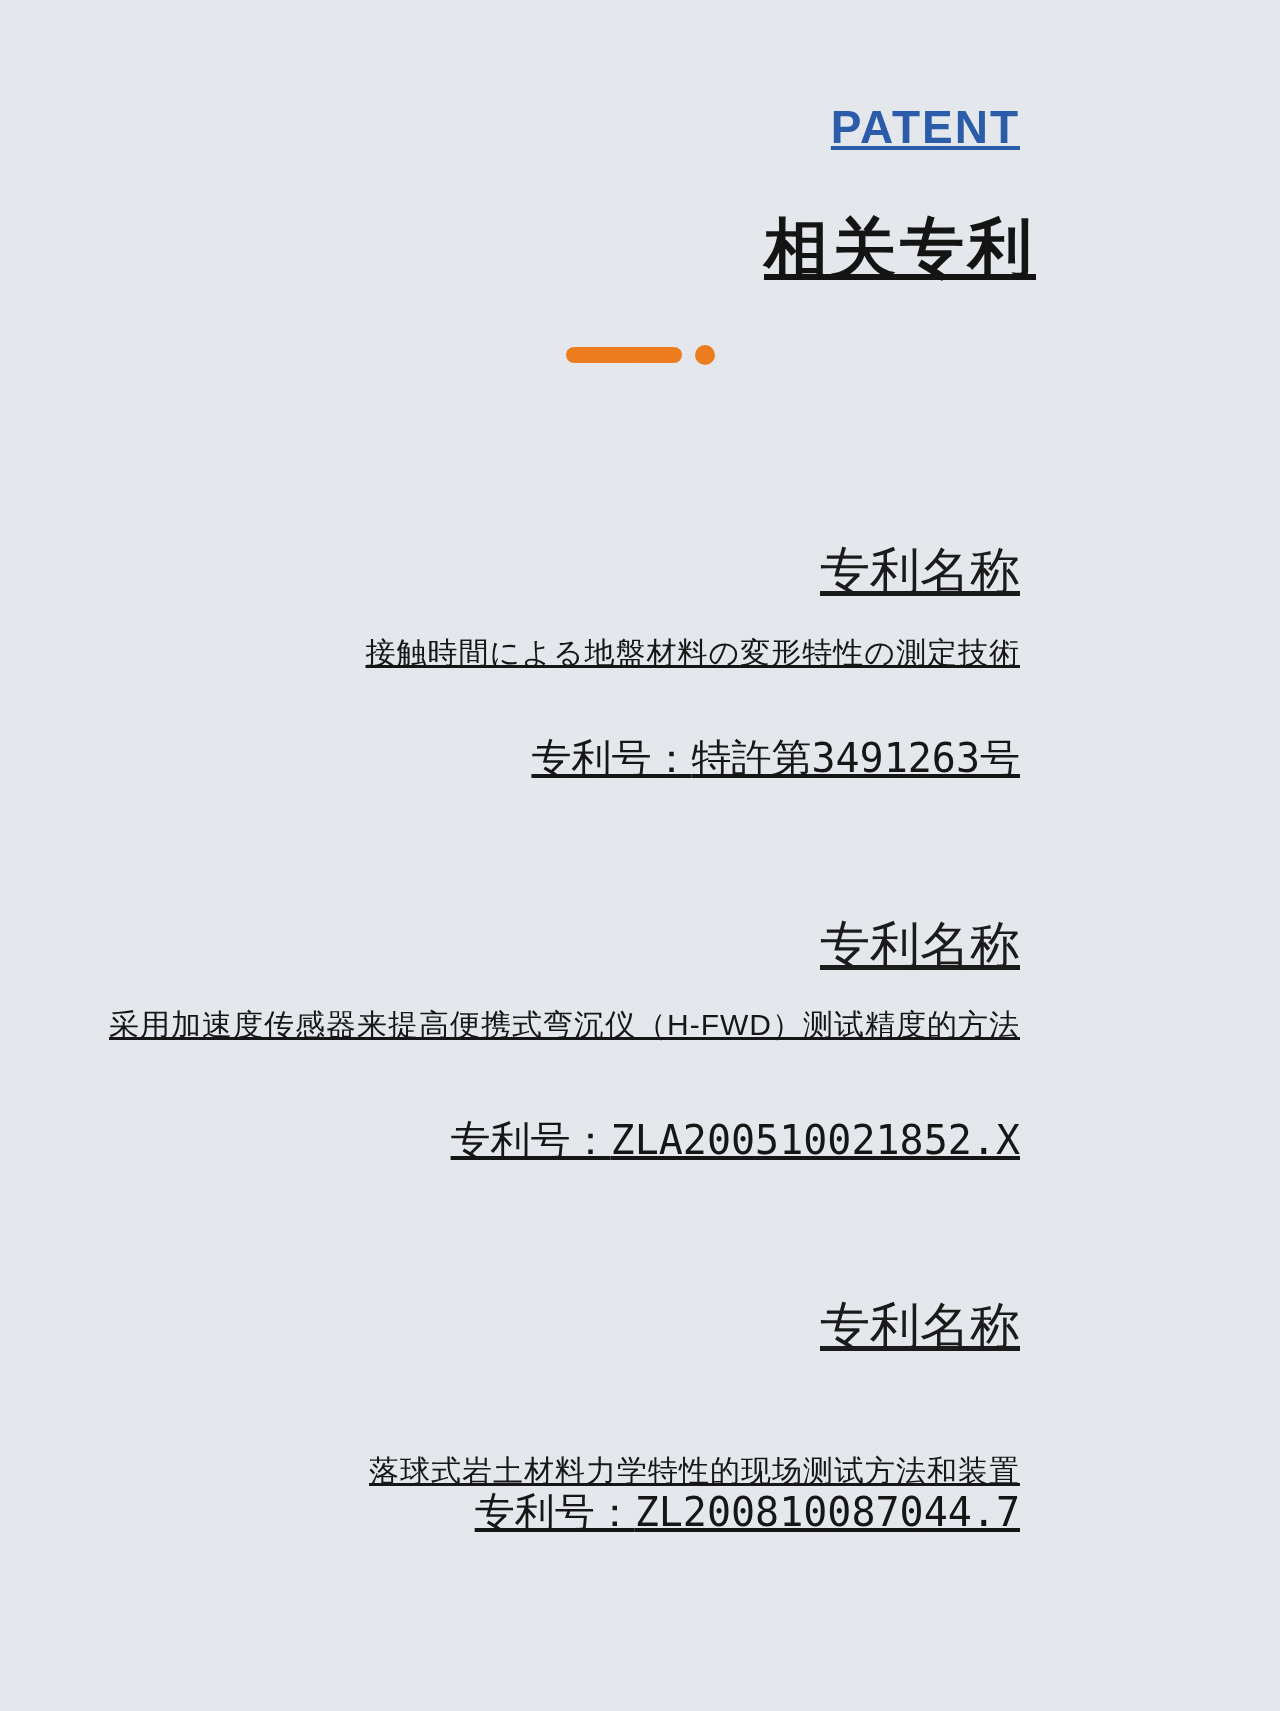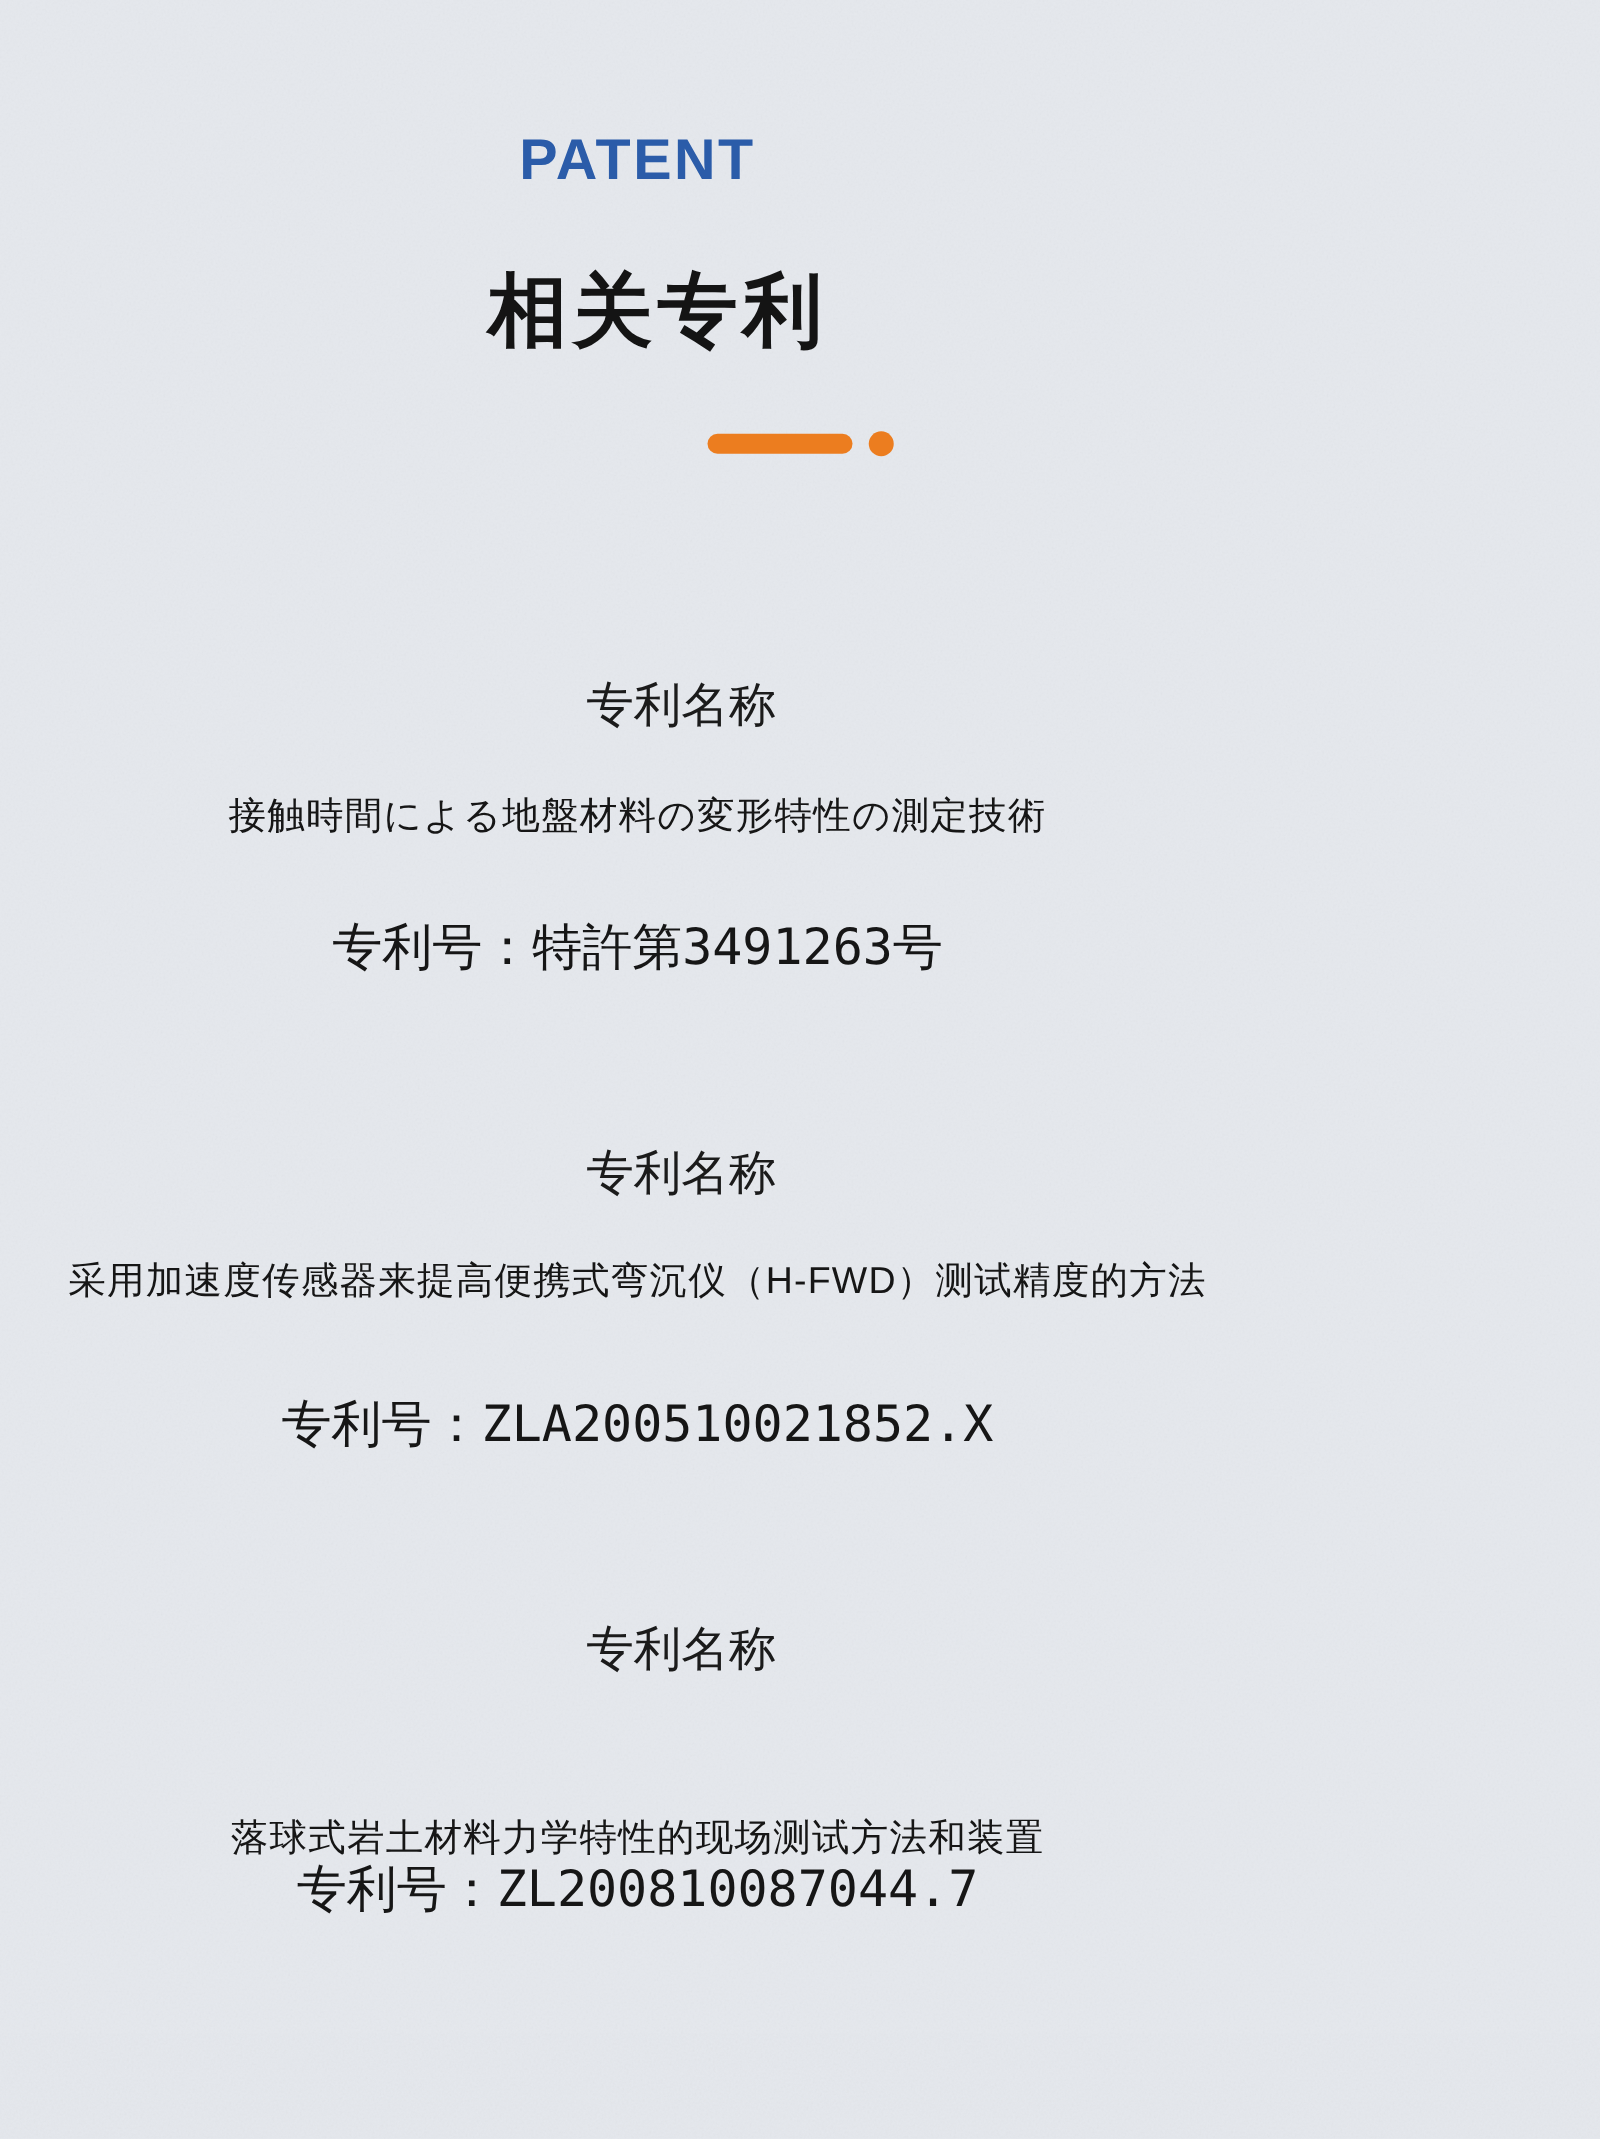--- a/index.html
+++ b/index.html
@@ -20,23 +20,24 @@
     inset: 0;
     width: 1280px;
     height: 1711px;
     opacity: 0.06;
     pointer-events: none;
   }
   .abs {
     position: absolute;
     left: 0;
     width: 1020px;
-    text-align: center;
+    text-align: right;
     line-height: 1;
     white-space: nowrap;
+    text-decoration: underline;
   }
   .eyebrow {
     top: 104px;
     font-size: 46px;
     font-weight: 800;
     letter-spacing: 2px;
     color: #2b5ca9;
   }
   .page-title {
     top: 216px;
@@ -62,24 +63,23 @@
     border-radius: 8px;
     background: #ec7d1f;
   }
   .divider-dot {
     width: 20px;
     height: 20px;
     border-radius: 50%;
     background: #ec7d1f;
   }
   .section-label {
-    font-size: 38px;
+    font-size: 50px;
     font-weight: 500;
     color: #1b1b1b;
-    padding-left: 35px;
   }
   .patent-name {
     font-size: 30px;
     font-weight: 500;
     color: #161616;
     letter-spacing: 1px;
   }
   .patent-number {
     font-size: 40px;
     font-weight: 500;

